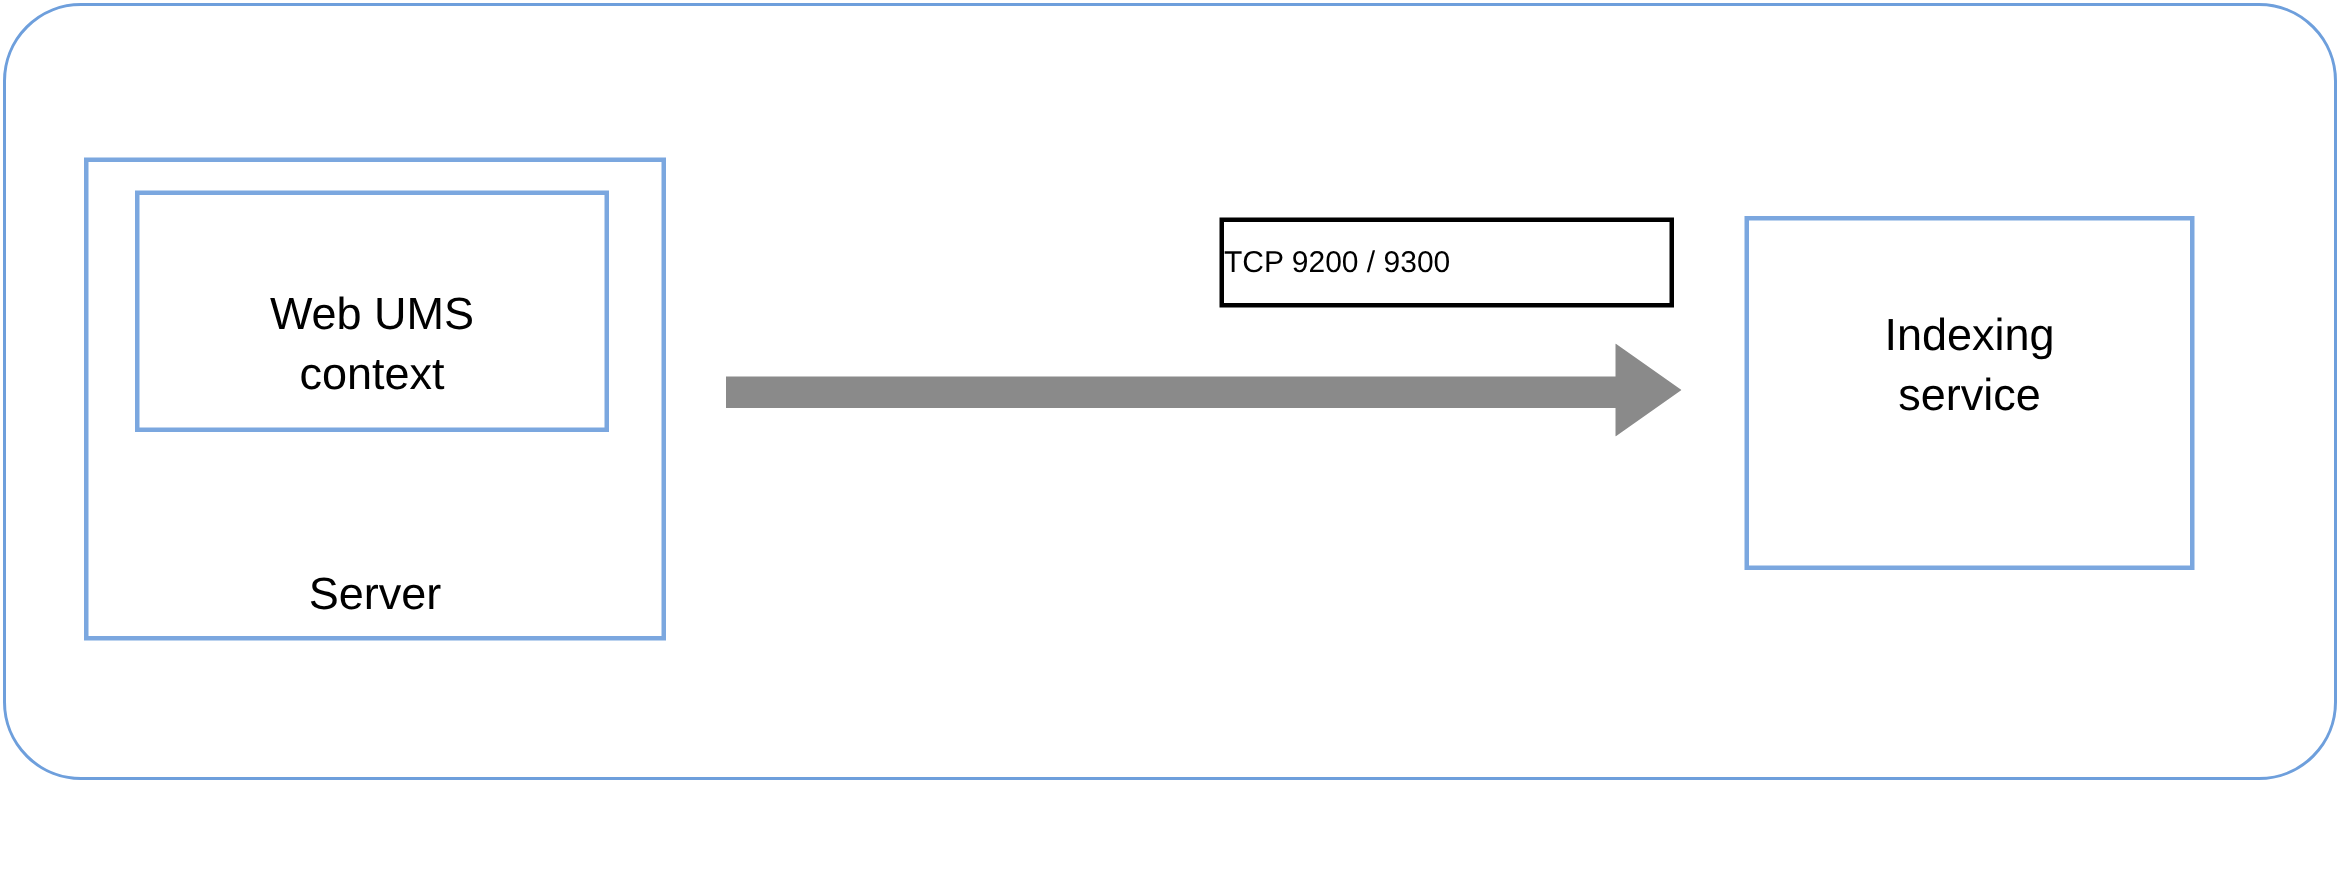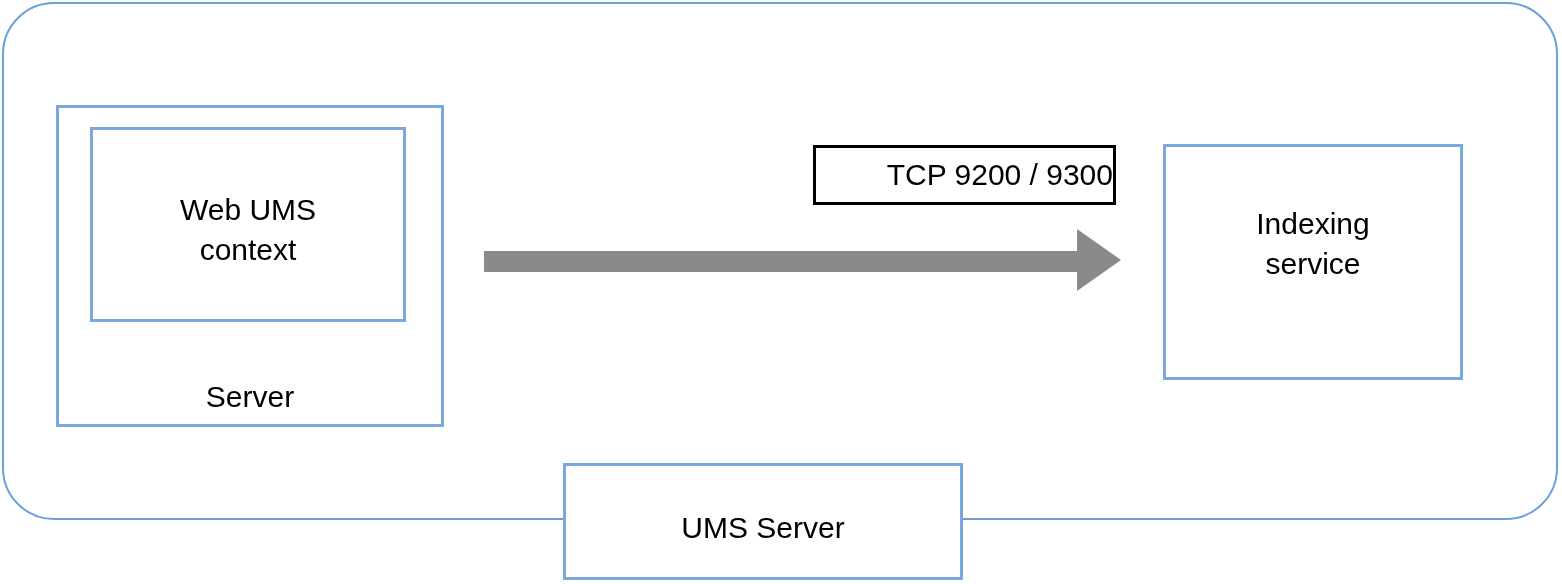--- a/index.html
+++ b/index.html
@@ -60,21 +60,21 @@
   }
   #tomcat-label {
     top: 269px;
   }
 
   
   #web-ums-box {
     left: 90px;
     top: 127px;
     width: 316px;
-    height: 195px;
+    height: 161px;
   }
   #web-ums-label {
     top: 60px;
   }
 
   
   #indexing-box {
     left: 1163px;
     top: 144px;
     width: 300px;
@@ -113,22 +113,22 @@
     height: 60px;
     box-sizing: border-box;
     border: 3px solid #000000;
     background: #ffffff;
   }
   #tcp-label-text {
     position: absolute;
     left: 0;
     right: 0;
     top: 10px;
-    text-align: right;
-    font-size: 30px;
+    text-align: left;
+    font-size: 20px;
     line-height: 34px;
     color: #000000;
   }
 </style>
 </head>
 <body>
 
 <div id="diagram-canvas">
 
   <div class="server-boundary"></div>
@@ -148,17 +148,14 @@
   </div>
 
   <svg id="flow-arrow" viewBox="0 0 637 62" xmlns="http://www.w3.org/2000/svg">
     <polygon id="flow-arrow-shape" points="0,22 593,22 593,0 637,31 593,62 593,43 0,43" fill="#8A8A8A"></polygon>
   </svg>
 
   <div id="tcp-label-box">
     <div id="tcp-label-text">TCP 9200 / 9300</div>
   </div>
 
-  <div class="blue-box" id="ums-server-box">
-    <div class="box-label" id="ums-server-label">UMS Server</div>
-  </div>
 
 </div>
 
 </body></html>

